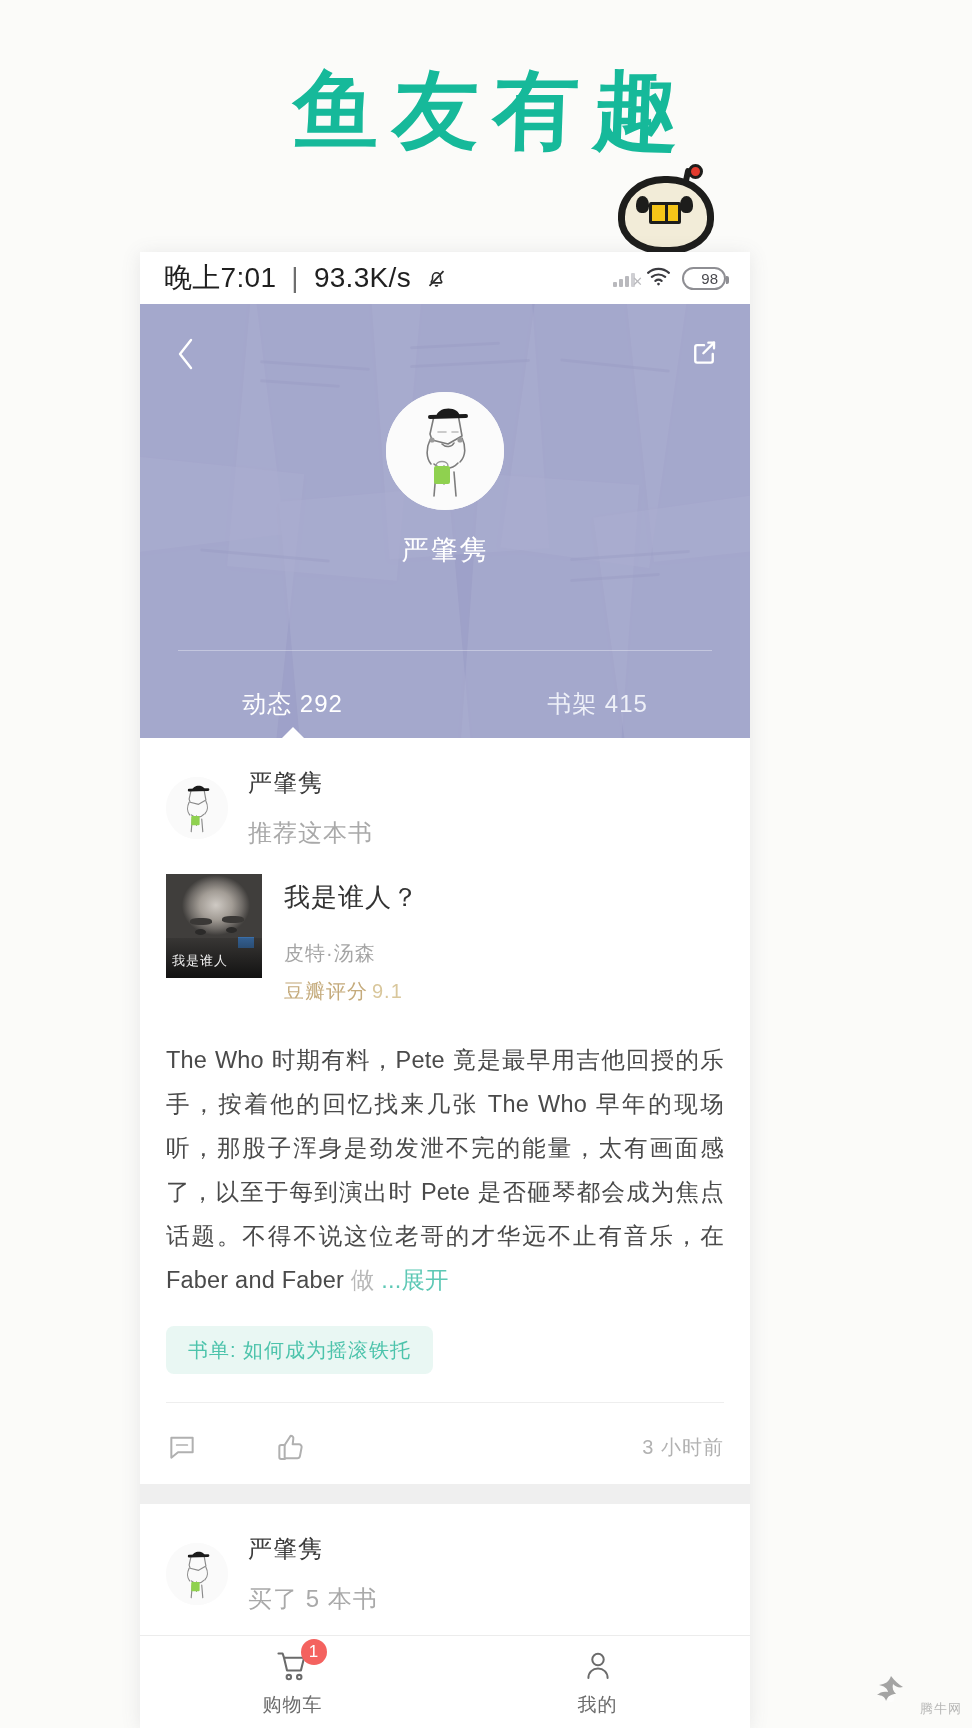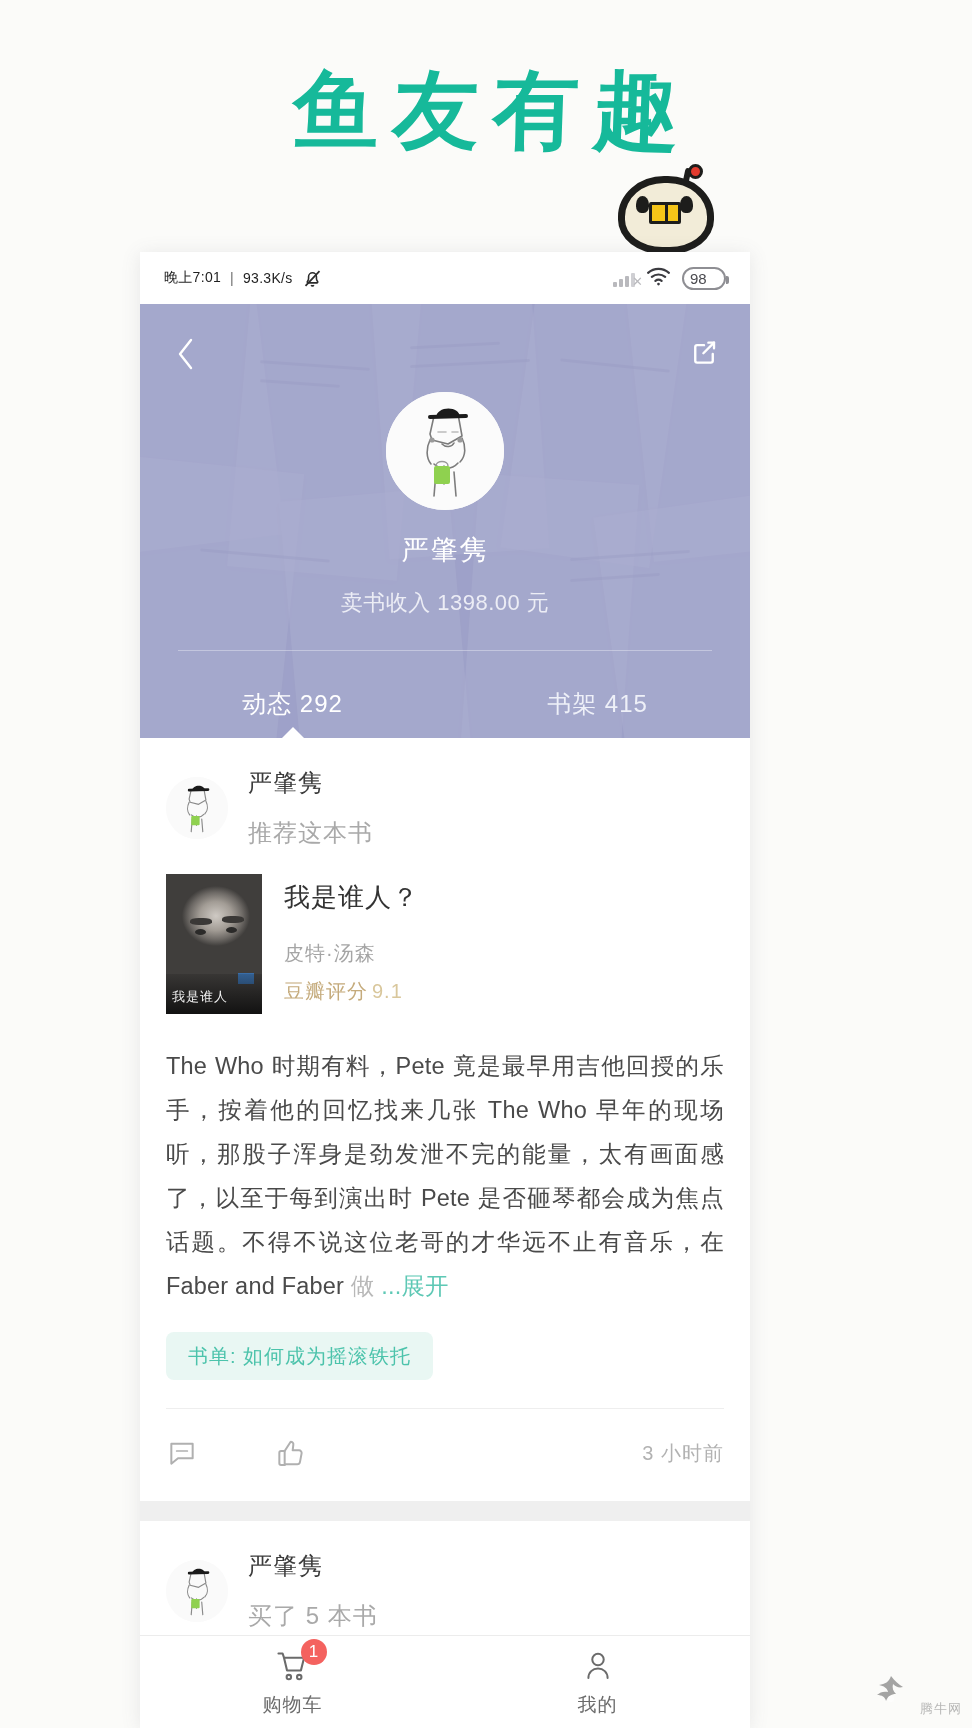--- a/index.html
+++ b/index.html
@@ -68,37 +68,37 @@
     box-shadow:0 2px 18px rgba(90,90,110,.13);
     overflow:hidden;
   }
   
   .statusbar{
     position:relative;height:52px;background:#ffffff;
     display:flex;align-items:center;justify-content:space-between;
     padding:0 24px;box-sizing:border-box;
   }
   .sb-left{
-    display:flex;align-items:center;gap:9px;
-    font-size:14px;color:#1f1f1f;letter-spacing:.3px;white-space:nowrap;
+    display:flex;align-items:center;gap:15px;
+    font-size:28px;color:#1f1f1f;letter-spacing:.3px;white-space:nowrap;
   }
   .sb-sep{color:#6e6e6e;font-weight:300;}
   .bell-mute{position:relative;width:21px;height:21px;display:inline-block;}
   .bell-mute svg{display:block;}
   .sb-right{display:flex;align-items:center;gap:11px;}
   .sig{display:flex;align-items:flex-end;gap:2px;height:18px;position:relative;}
   .sig i{display:block;width:4px;background:#b9b9bd;border-radius:1px;}
   .sig i:nth-child(1){height:5px;}
   .sig i:nth-child(2){height:8px;}
   .sig i:nth-child(3){height:11px;}
   .sig i:nth-child(4){height:14px;background:#cfcfd3;}
   .sig .xmark{position:absolute;right:-8px;bottom:0;font-size:13px;color:#b9b9bd;line-height:10px;}
   .batt{
     min-width:44px;height:23px;border:2px solid #8e8e93;border-radius:12px;
-    display:flex;align-items:center;justify-content:flex-start;
+    display:flex;align-items:center;justify-content:flex-end;
     font-size:15px;color:#4a4a4f;padding:0 6px;box-sizing:border-box;position:relative;
   }
   .batt:after{content:"";position:absolute;right:-5px;top:7px;width:3px;height:8px;background:#8e8e93;border-radius:0 2px 2px 0;}
   
   .profile{
     position:relative;height:434px;
     background:#a9acd0;
     overflow:hidden;
   }
   .profile-bg{position:absolute;inset:0;opacity:.30;}
@@ -153,21 +153,21 @@
   .post{background:#ffffff;padding:0 0 0 0;}
   .post-head{display:flex;align-items:center;padding:30px 0 0 26px;}
   .avatar-sm{
     width:62px;height:62px;border-radius:50%;background:#fafafa;overflow:hidden;flex:none;
   }
   .post-head-txt{margin-left:20px;}
   .post-author{font-size:24px;color:#3c3c3c;line-height:30px;letter-spacing:1px;}
   .post-action{font-size:24px;color:#a9a9a9;line-height:30px;margin-top:20px;letter-spacing:1px;}
   .book-card{display:flex;padding:26px 0 0 26px;}
   .book-cover{
-    width:96px;height:140px;flex:none;position:relative;overflow:hidden;
+    width:96px;height:104px;flex:none;position:relative;overflow:hidden;
     background:#4a4a4a;
   }
   .bc-photo{
     position:absolute;inset:0;
     background:
       radial-gradient(ellipse 34px 30px at 52% 30%, #cfcac4 0%, #a29c95 48%, #6e6a66 78%, #403e3c 100%),
       radial-gradient(ellipse 60px 70px at 50% 46%, #8d8883 0%, #5d5a57 60%, #323130 100%),
       linear-gradient(180deg,#6d6965 0%,#3d3b39 60%,#1c1b1a 100%);
   }
   .bc-brow{position:absolute;background:#3a3836;border-radius:40%;}
@@ -193,21 +193,21 @@
   }
   .post-body .more{color:#5ec8b5;}
   .post-body .faded{color:#b8b8b8;}
   .tag-wrap{padding:24px 26px 0 26px;}
   .tag{
     display:inline-block;background:#e9f7f3;color:#4cc3ab;
     font-size:20px;line-height:24px;padding:12px 22px;border-radius:8px;letter-spacing:1px;
   }
   .post-div{margin:28px 26px 0 26px;height:1px;background:#eeeeee;}
   .post-foot{
-    display:flex;align-items:center;padding:24px 26px 28px 26px;
+    display:flex;align-items:center;padding:24px 26px 17px 26px;
   }
   .act{width:46px;height:40px;display:flex;align-items:center;}
   .act+.act{margin-left:62px;}
   .post-time{margin-left:auto;font-size:20px;color:#b2b2b2;letter-spacing:1px;}
   .gap{height:20px;background:#efefef;}
   .post2{background:#ffffff;padding-bottom:20px;}
   
   .tabbar{
     position:absolute;left:0;bottom:0;width:610px;height:92px;
     background:#ffffff;border-top:1px solid #ececec;
@@ -340,21 +340,20 @@
         <path d="M50 26 C50 14 74 13 74 26 Z" fill="#1b1b1b"></path>
         <path d="M44 25 L80 24" stroke="#1b1b1b" stroke-width="4" stroke-linecap="round"></path>
         <rect x="48" y="74" width="16" height="18" rx="2" fill="#8fd14f"></rect>
         <path d="M50 74 C50 68 62 68 62 74" stroke="#9a9a9a" stroke-width="1.5" fill="none"></path>
         <circle cx="46" cy="48" r="2.6" fill="#9a9a9a"></circle>
         <circle cx="74" cy="48" r="2.6" fill="#9a9a9a"></circle>
       </svg>
     </div>
 
     <div class="uname">严肇隽</div>
-    <div class="uincome">卖书收入 1398.00 元</div>
     <div class="hr-thin"></div>
 
     <div class="tabs">
       <div class="tab active">
         <span>动态 292</span>
         <span class="tab-caret"></span>
       </div>
       <div class="tab">
         <span>书架 415</span>
       </div>

